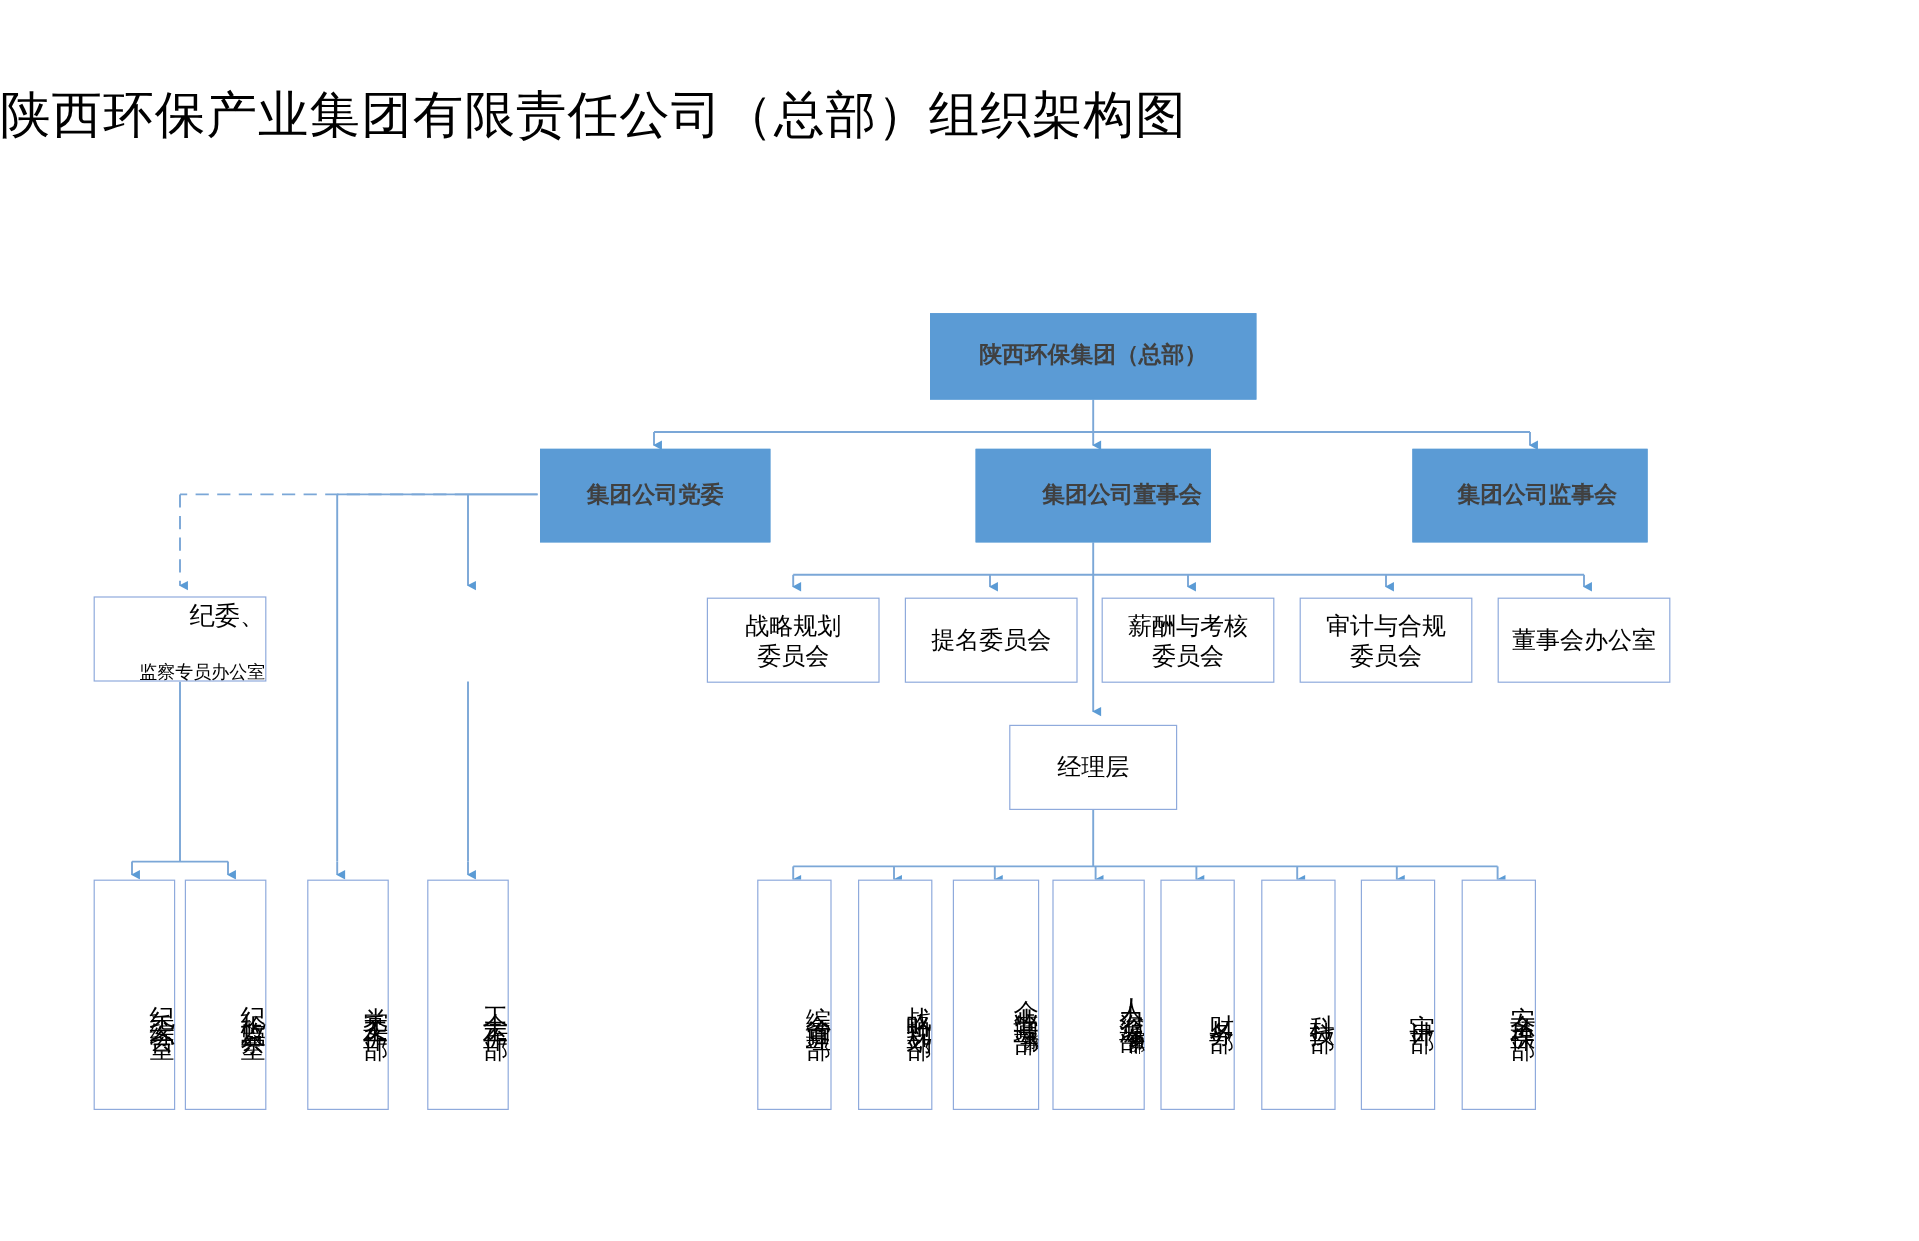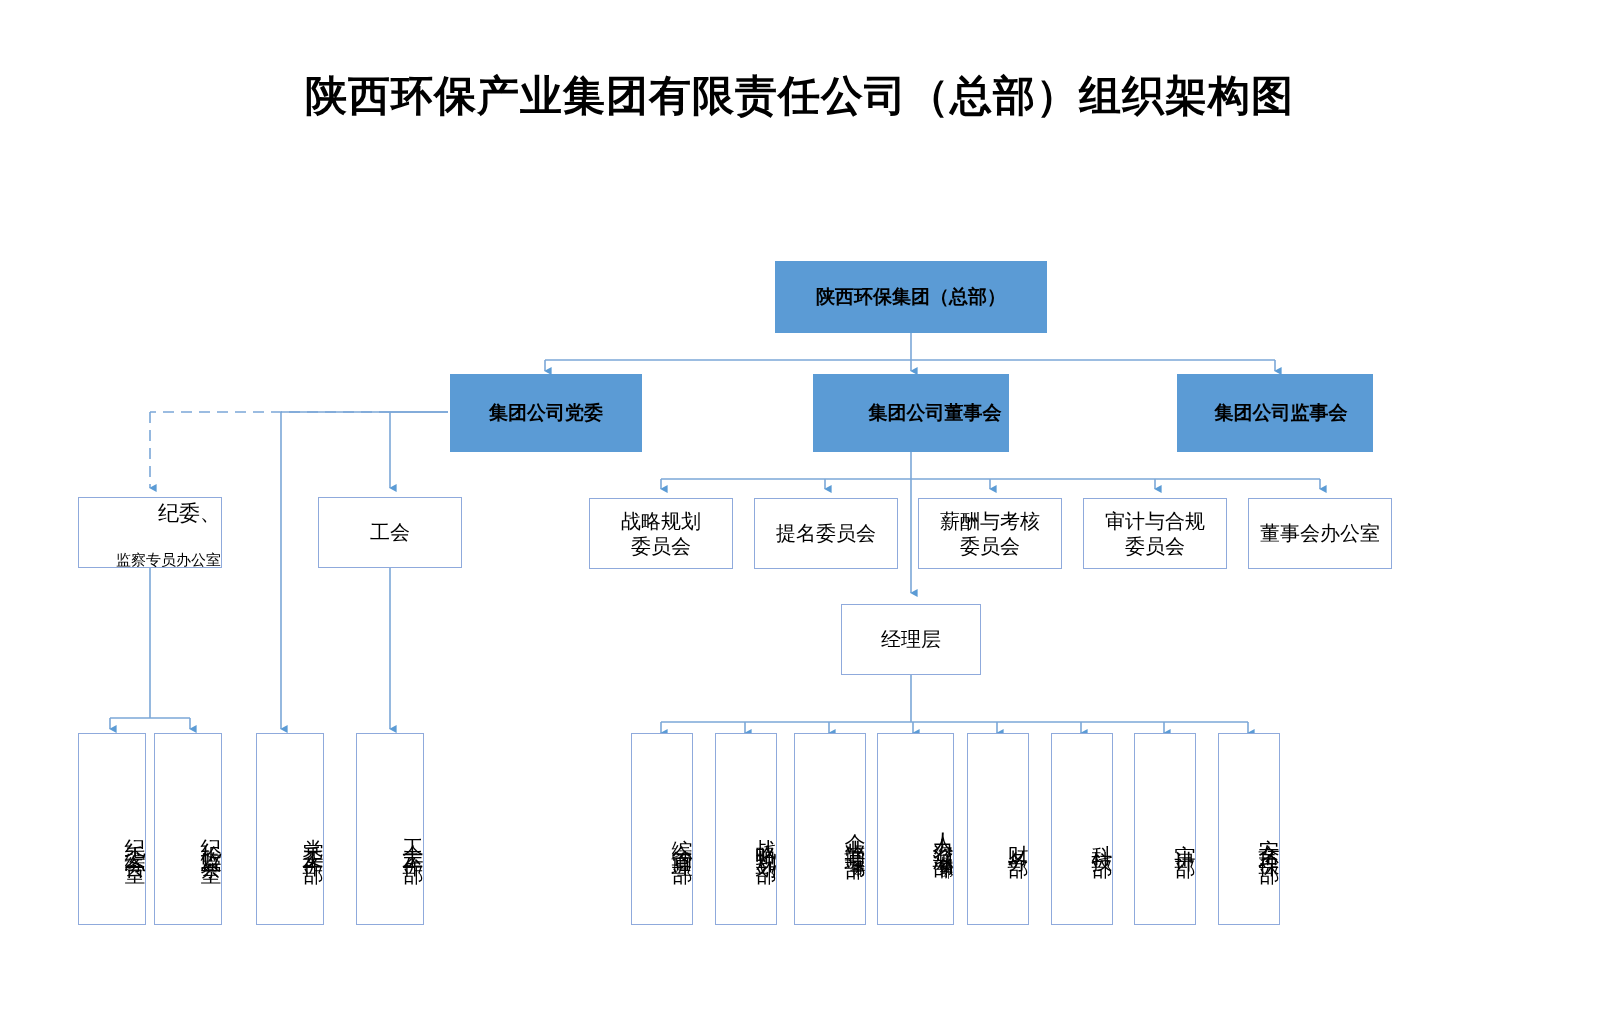--- a/index.html
+++ b/index.html
@@ -15,41 +15,40 @@
     width: 1599px;
     height: 1034px;
     background: #ffffff;
     overflow: hidden;
   }
   #title {
     position: absolute;
     left: 0;
     top: 68px;
     width: 1599px;
-    text-align: center;
     font-family: "DejaVu Serif", "Liberation Serif", serif;
-    font-weight: bold;
+    font-weight: normal;
     font-size: 42px;
     letter-spacing: 1px;
     color: #000000;
     white-space: nowrap;
   }
   .node {
     position: absolute;
     box-sizing: border-box;
     display: flex;
     align-items: center;
     justify-content: center;
     text-align: center;
     color: #000000;
   }
   .node.filled {
     background: #5B9BD5;
     border: 1px solid #5B9BD5;
-    color: #000000;
+    color: #404040;
     font-weight: bold;
     font-size: 19px;
   }
   .node.plain {
     background: #ffffff;
     border: 1px solid #8FAADC;
     font-size: 20px;
   }
   .node .label {
     line-height: 1.25;
@@ -171,23 +170,20 @@
 
   <div class="node filled" style="left:1177px; top:374px; width:196px; height:78px;padding-left:12px;">
     <span class="label">集团公司监事会</span>
   </div>
 
   <div class="node plain" style="left:78px; top:497px; width:144px; height:71px; flex-direction:column; justify-content:center; padding-top:4px;align-items:flex-end;">
     <span class="jiwei-line1">纪委、</span>
     <span class="jiwei-line2">监察专员办公室</span>
   </div>
 
-  <div class="node plain" style="left:318px; top:497px; width:144px; height:71px;">
-    <span class="label">工会</span>
-  </div>
 
   <div class="node plain twoline" style="left:589px; top:498px; width:144px; height:71px;">
     <span class="label">战略规划
 委员会</span>
   </div>
 
   <div class="node plain twoline" style="left:754px; top:498px; width:144px; height:71px;">
     <span class="label">提名委员会</span>
   </div>
 

